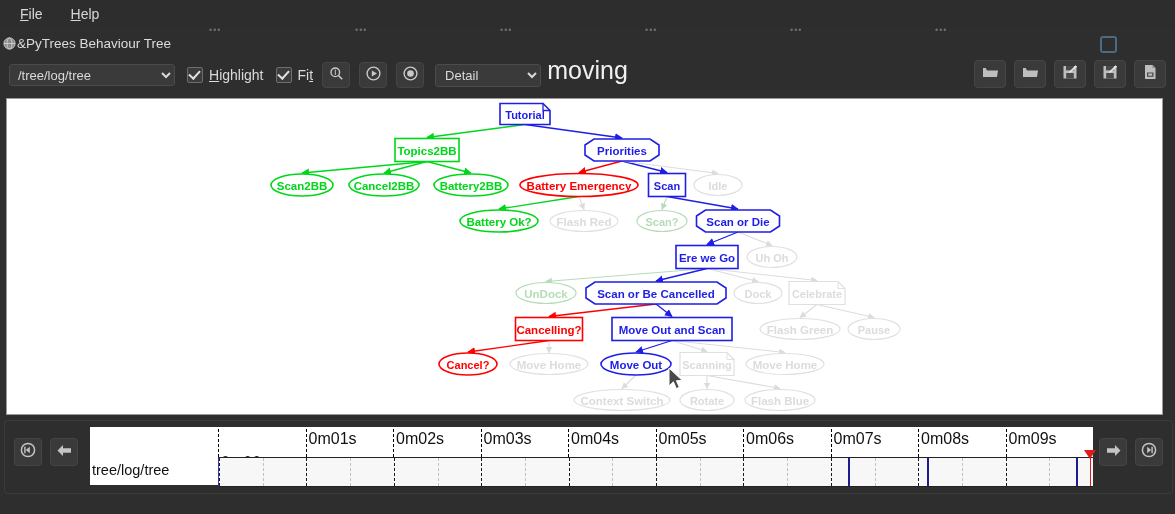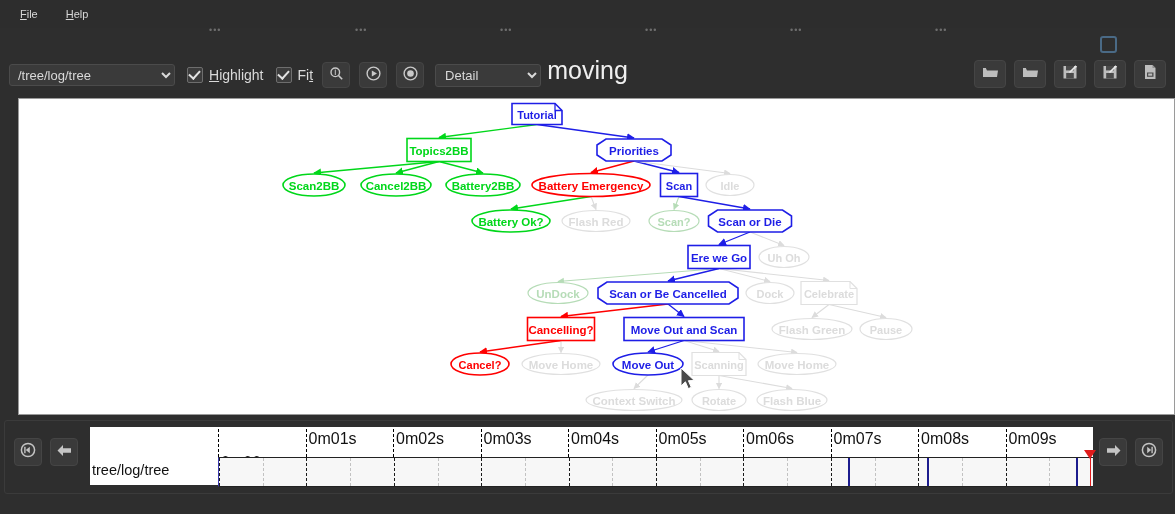--- a/index.html
+++ b/index.html
@@ -16,21 +16,21 @@
     background: #2e2e2e;
   }
 
   
   #menubar {
     position: absolute; left:0; top:0; width:1175px; height:28px;
     background: #2d2d2d;
     display: flex; align-items: center;
   }
   .menu-item {
-    color: #d8d8d8; font-size: 11px;
+    color: #d8d8d8; font-size: 14px;
     padding: 3px 12px; margin-left: 4px;
     border-radius: 3px; cursor: default;
   }
   .menu-item:first-child { margin-left: 8px; }
   .menu-item .u { text-decoration: underline; }
 
   
   #handlerow {
     position:absolute; left:0; top:26px; width:1175px; height:8px;
   }
@@ -110,21 +110,21 @@
     display:flex; align-items:center;
   }
   .rbtn {
     width:30px; height:26px; margin-left:8px;
     background:#3a3a3a; border:1px solid #454545; border-radius:4px;
     display:flex; align-items:center; justify-content:center;
   }
 
   
   #canvas-frame {
-    position:absolute; left:18px; top:98px;
+    position:absolute; left:6px; top:98px;
     width:1155px; height:315px;
     background:#ffffff;
     border:1px solid #9a9a9a;
     overflow:hidden;
   }
   #tree-svg { position:absolute; left:0; top:0; }
 
   .nlabel {
     font-family:"Liberation Sans", sans-serif;
     font-weight:bold; font-size:11.5px;
@@ -222,20 +222,30 @@
 
   <div id="handlerow">
     <div class="dots" style="left:209px">•••</div>
     <div class="dots" style="left:355px">•••</div>
     <div class="dots" style="left:500px">•••</div>
     <div class="dots" style="left:645px">•••</div>
     <div class="dots" style="left:790px">•••</div>
     <div class="dots" style="left:935px">•••</div>
   </div>
 
+  <div id="docktitle">
+    <span class="globe">
+      <svg width="13" height="13" viewBox="0 0 13 13">
+        <circle cx="6.5" cy="6.5" r="5.6" fill="#8a8a8a" stroke="#d0d0d0" stroke-width="0.9"></circle>
+        <ellipse cx="6.5" cy="6.5" rx="2.5" ry="5.6" fill="none" stroke="#d8d8d8" stroke-width="0.8"></ellipse>
+        <line x1="0.9" y1="6.5" x2="12.1" y2="6.5" stroke="#d8d8d8" stroke-width="0.8"></line>
+      </svg>
+    </span>
+    <span class="dt-label">&amp;PyTrees Behaviour Tree</span>
+  </div>
   <div id="win-restore"></div>
 
   <div id="tree-title">moving</div>
 
   <div id="toolbar">
     <select id="topic-select">
       <option>/tree/log/tree</option>
     </select>
 
     <div class="cbwrap">

